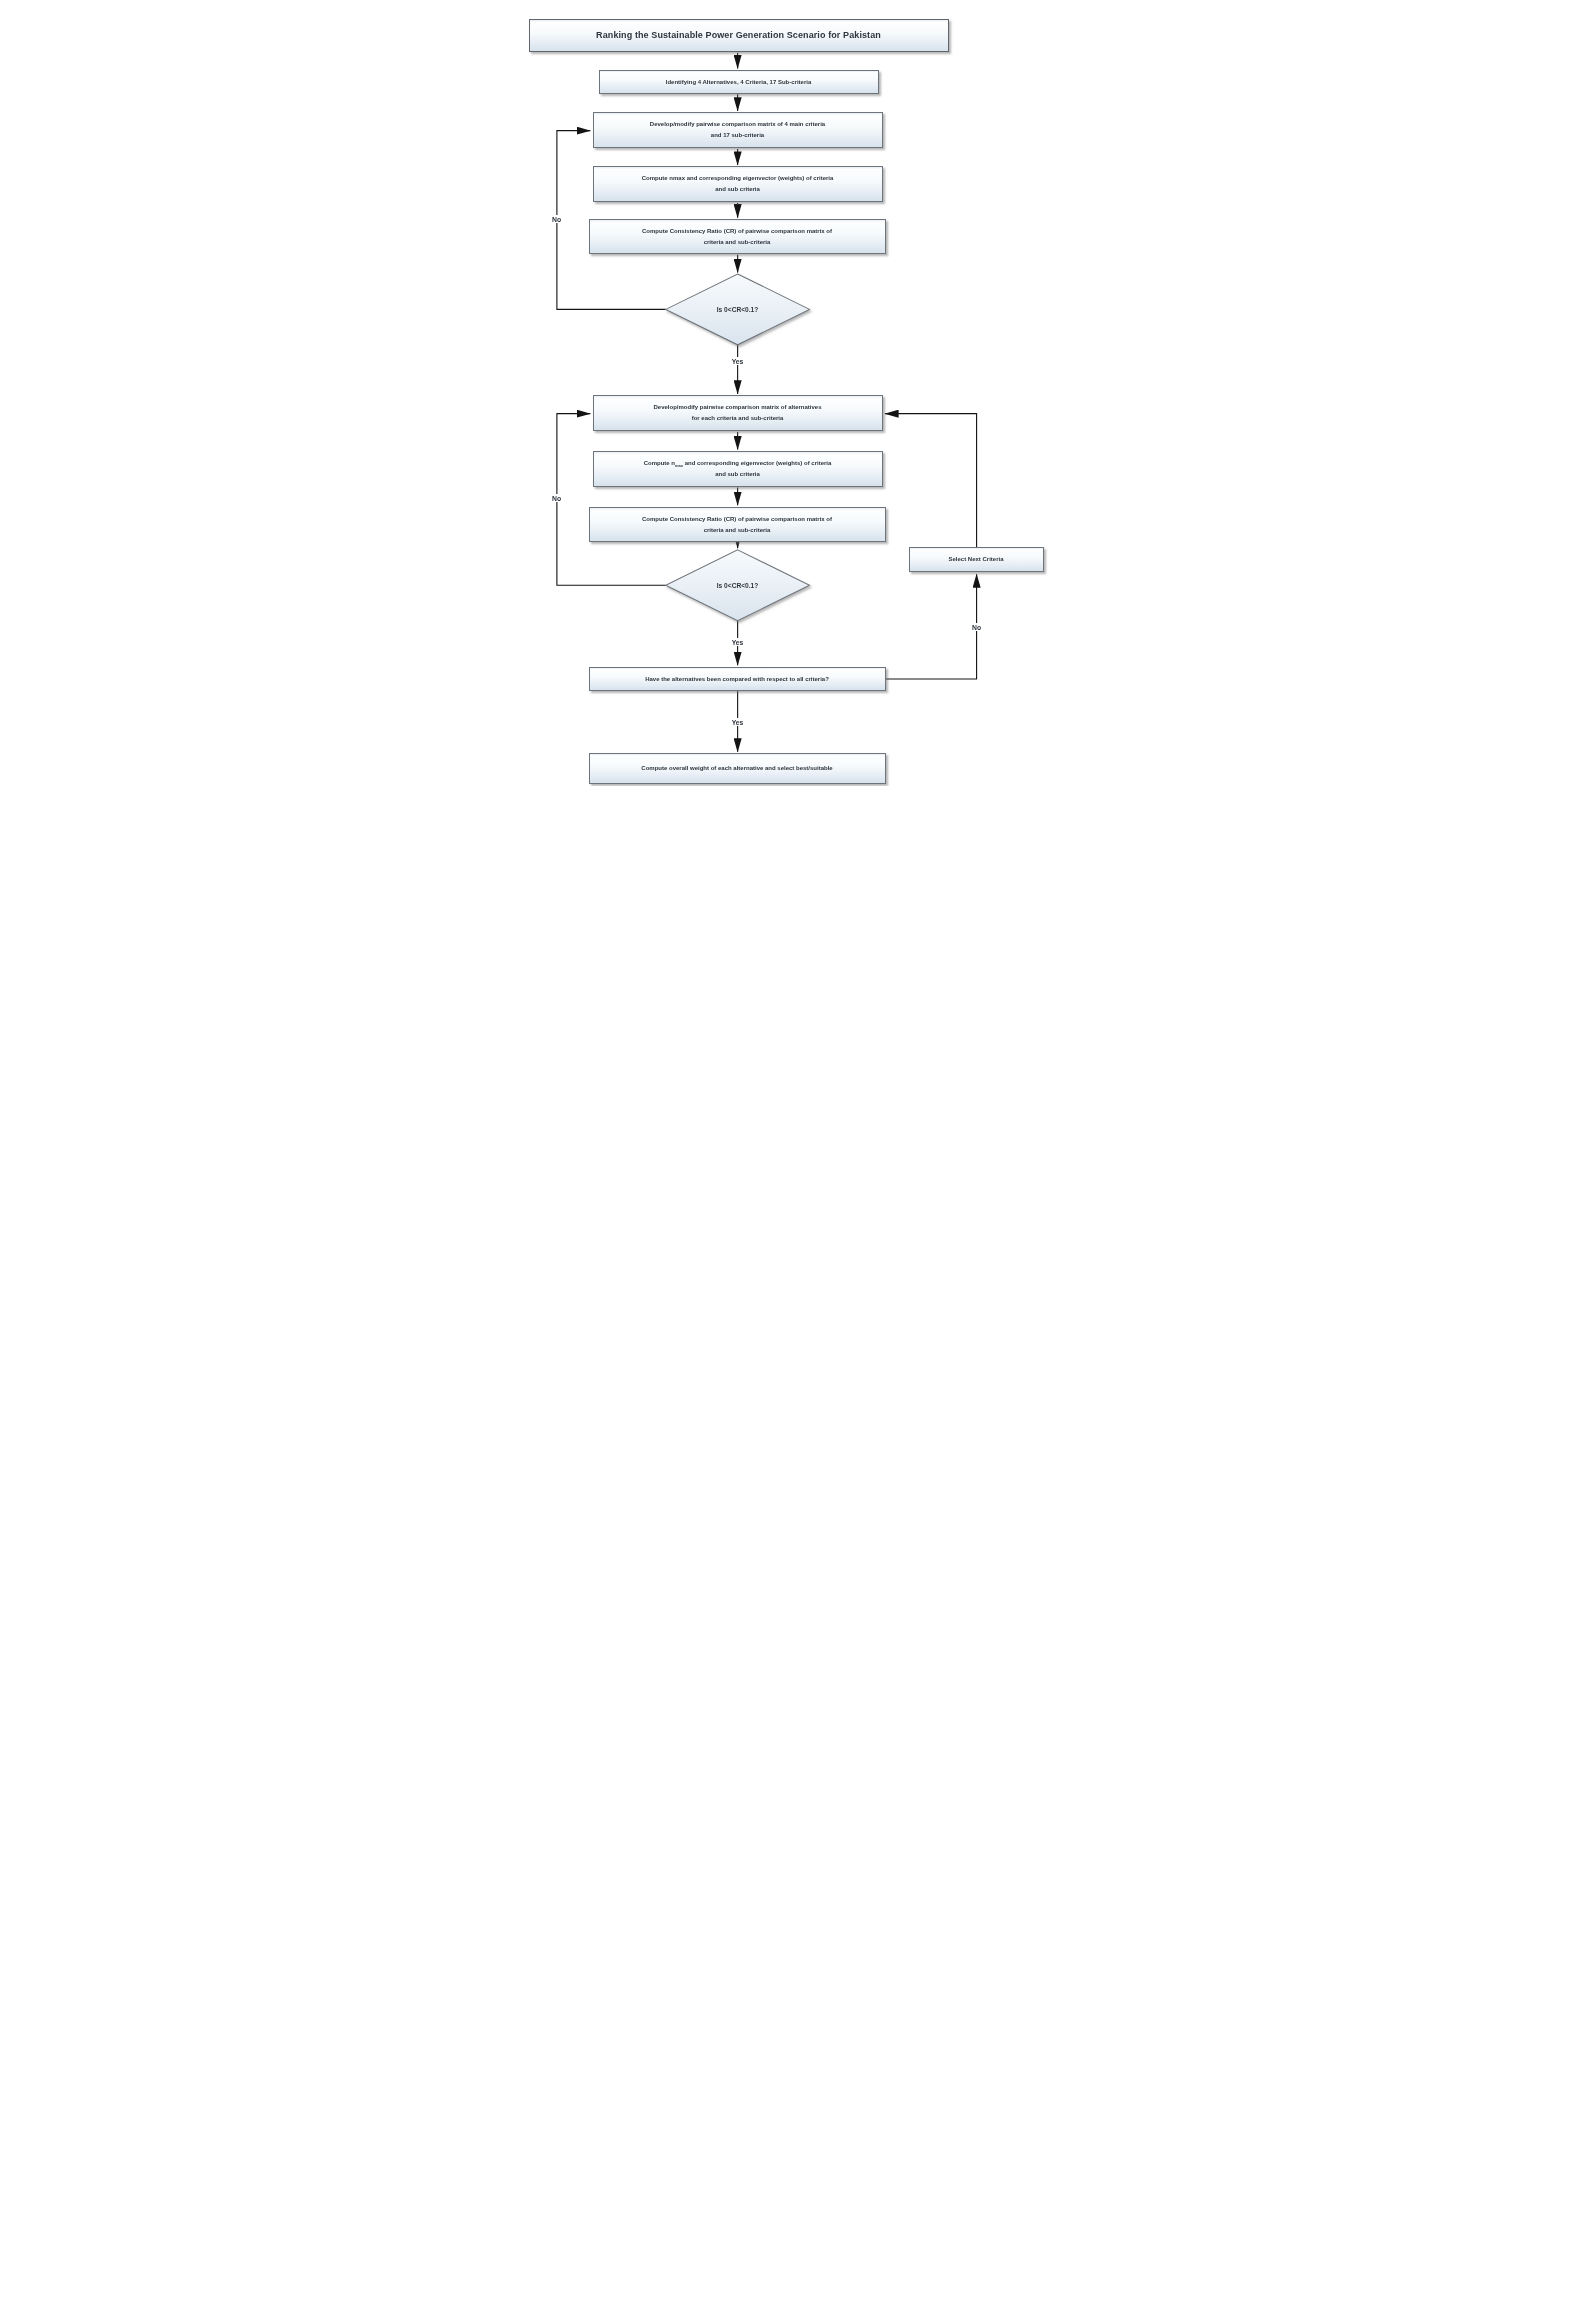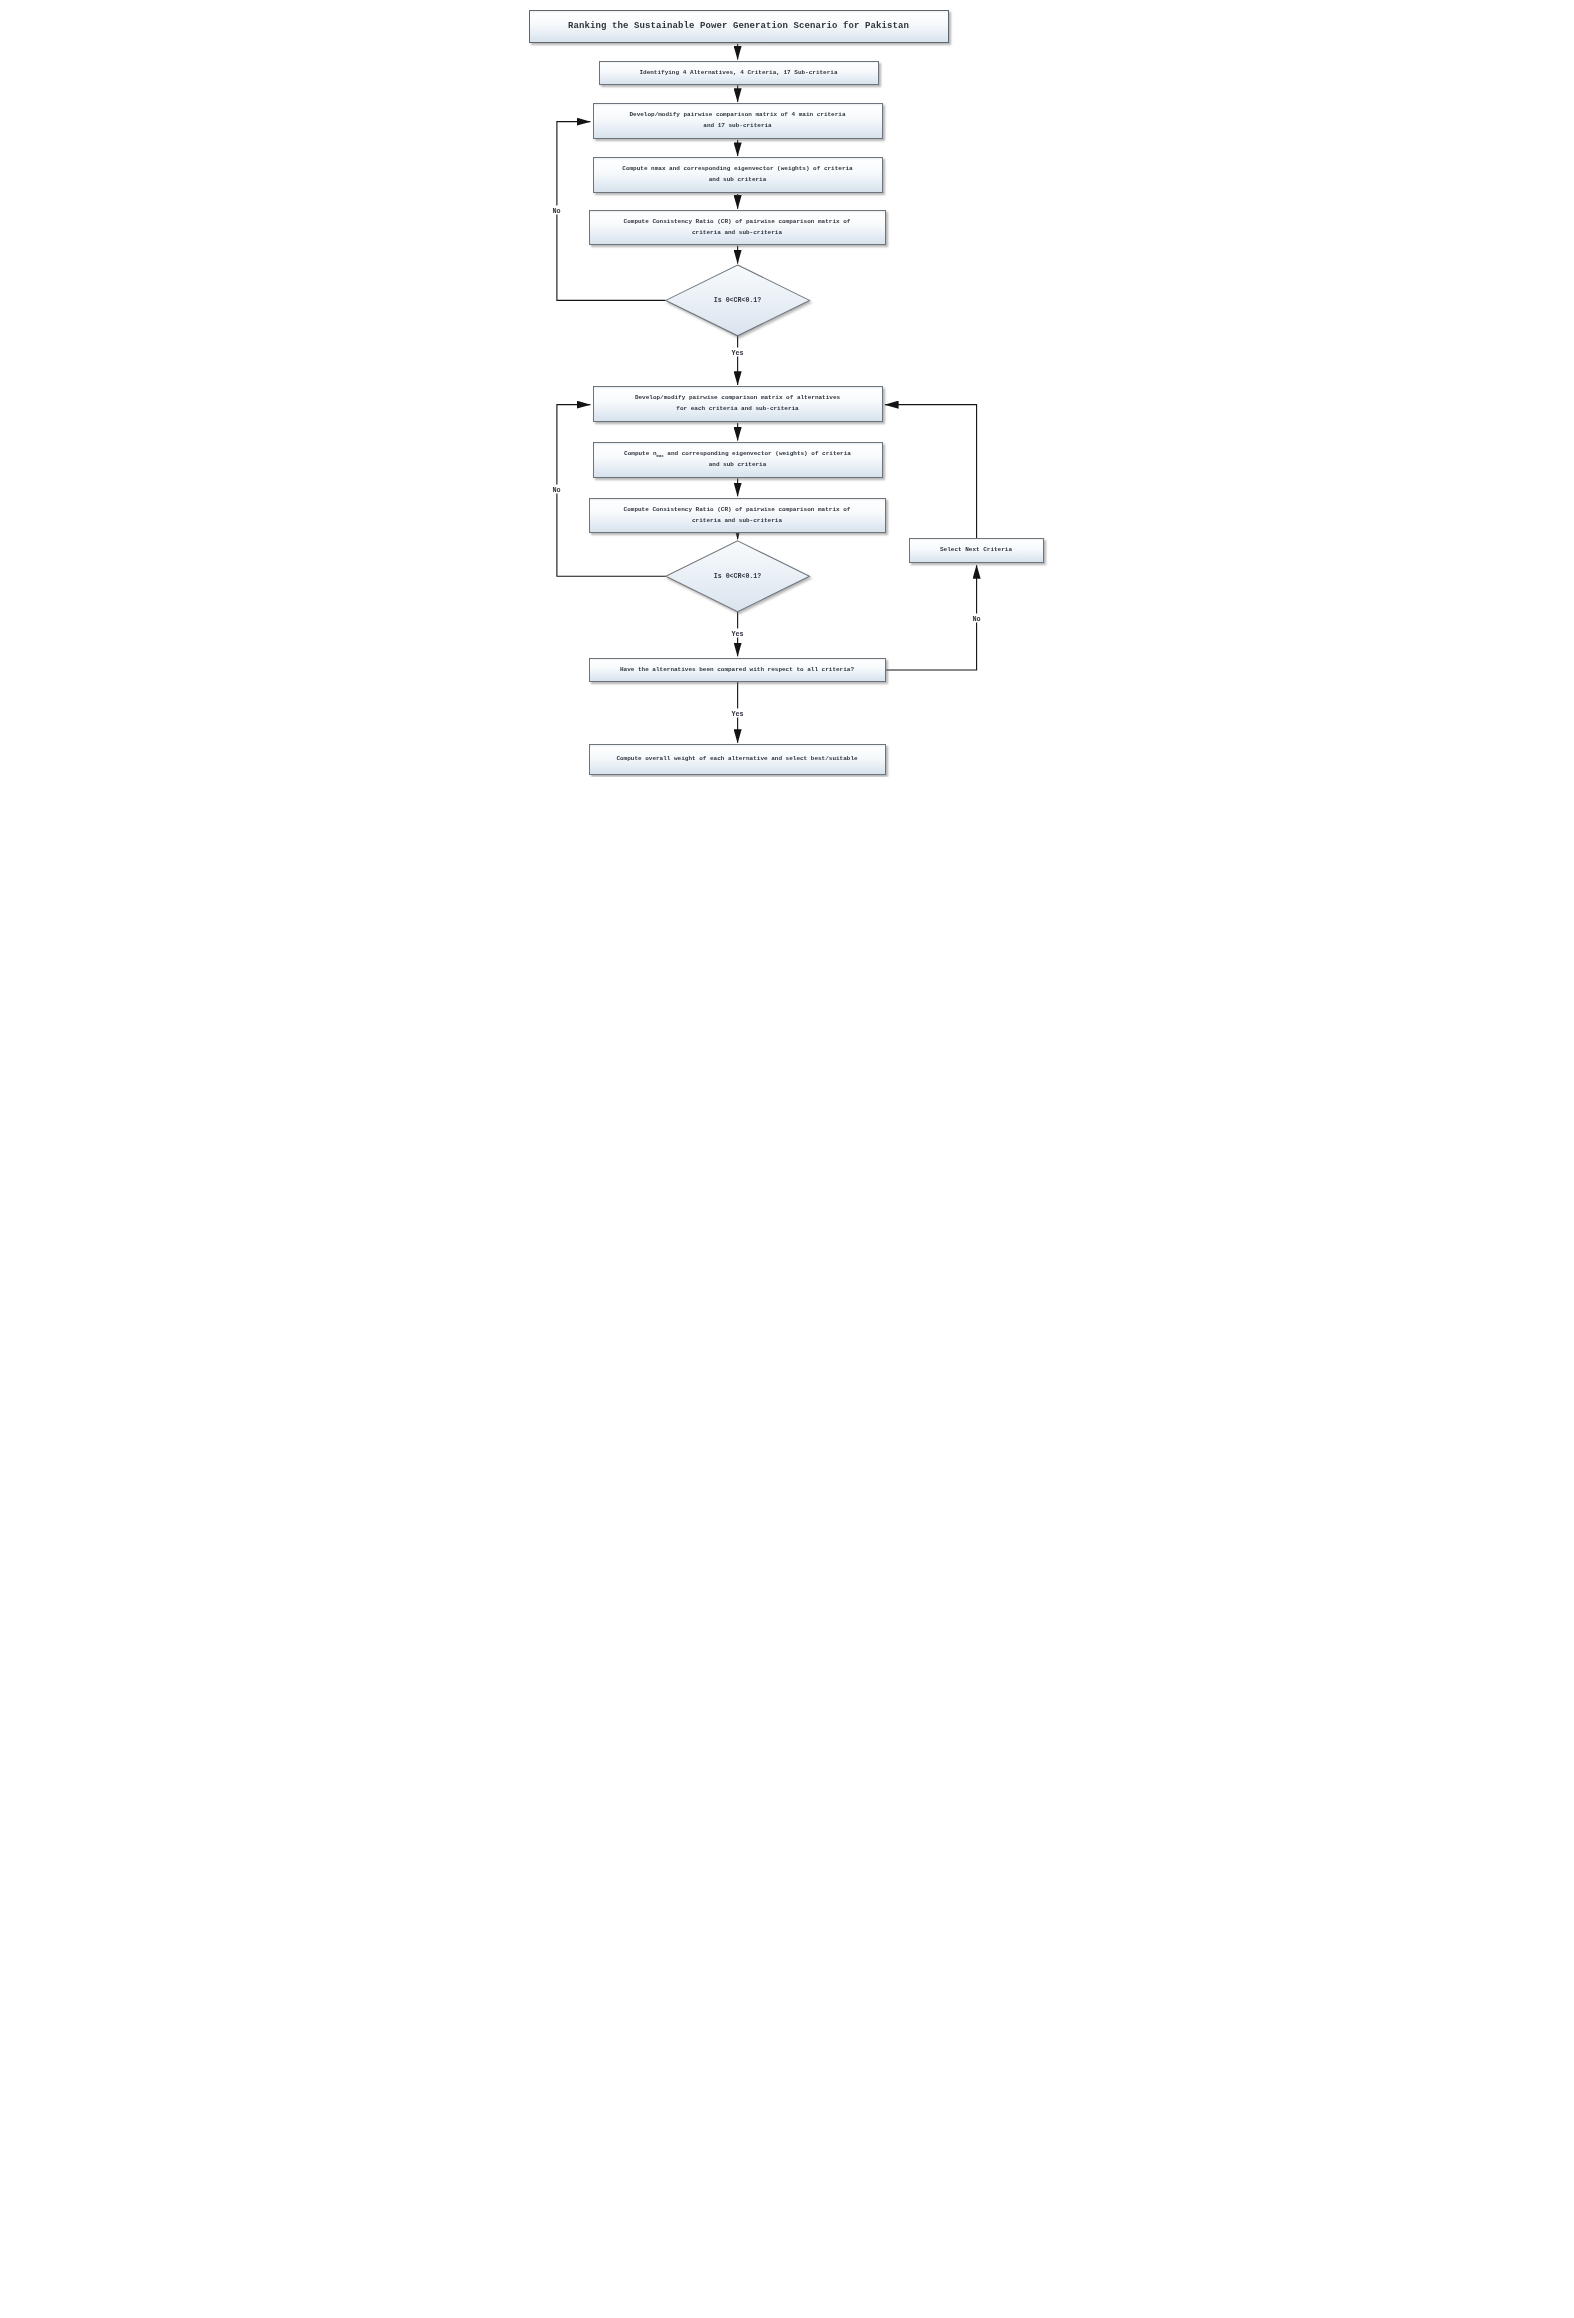--- a/index.html
+++ b/index.html
@@ -6,23 +6,23 @@
     --box-border:#6e747b;
     --text:#2f353d;
     --line:#141414;
     --bg:#ffffff;
   }
   html,body{margin:0;padding:0;background:var(--bg);}
   .canvas{
     position:relative;
     width:525px;
     height:773px;
-    margin:4px auto;
+    margin:13px auto;
     background:var(--bg);
-    font-family:Liberation Mono, monospace;
+    font-family:Liberation Sans, sans-serif;
     overflow:hidden;
   }
   .connectors{position:absolute;left:0;top:0;width:525px;height:773px;}
   .connectors path{fill:none;stroke:var(--line);stroke-width:2.2;}
   .diamond{
     stroke:var(--box-border);
     stroke-width:2;
     fill:url(#nodeGrad);
     filter:url(#ds);
   }

